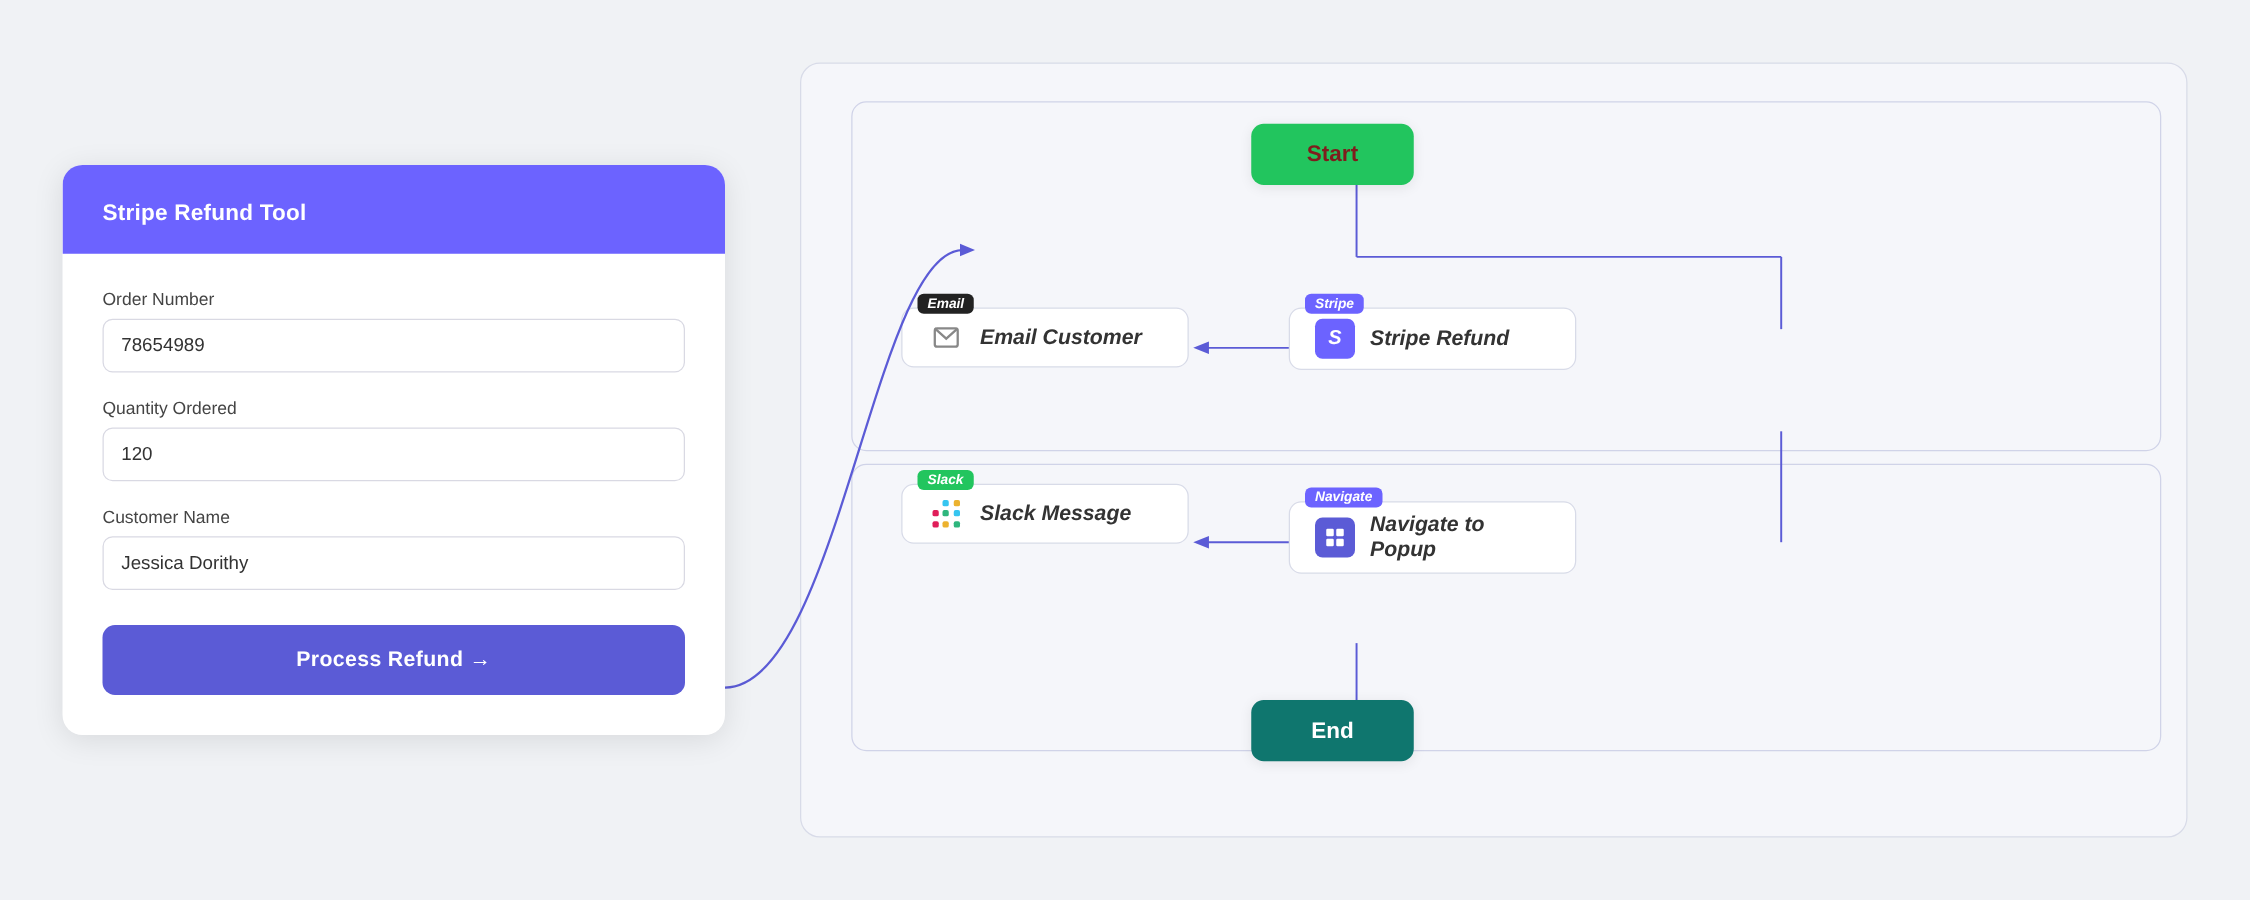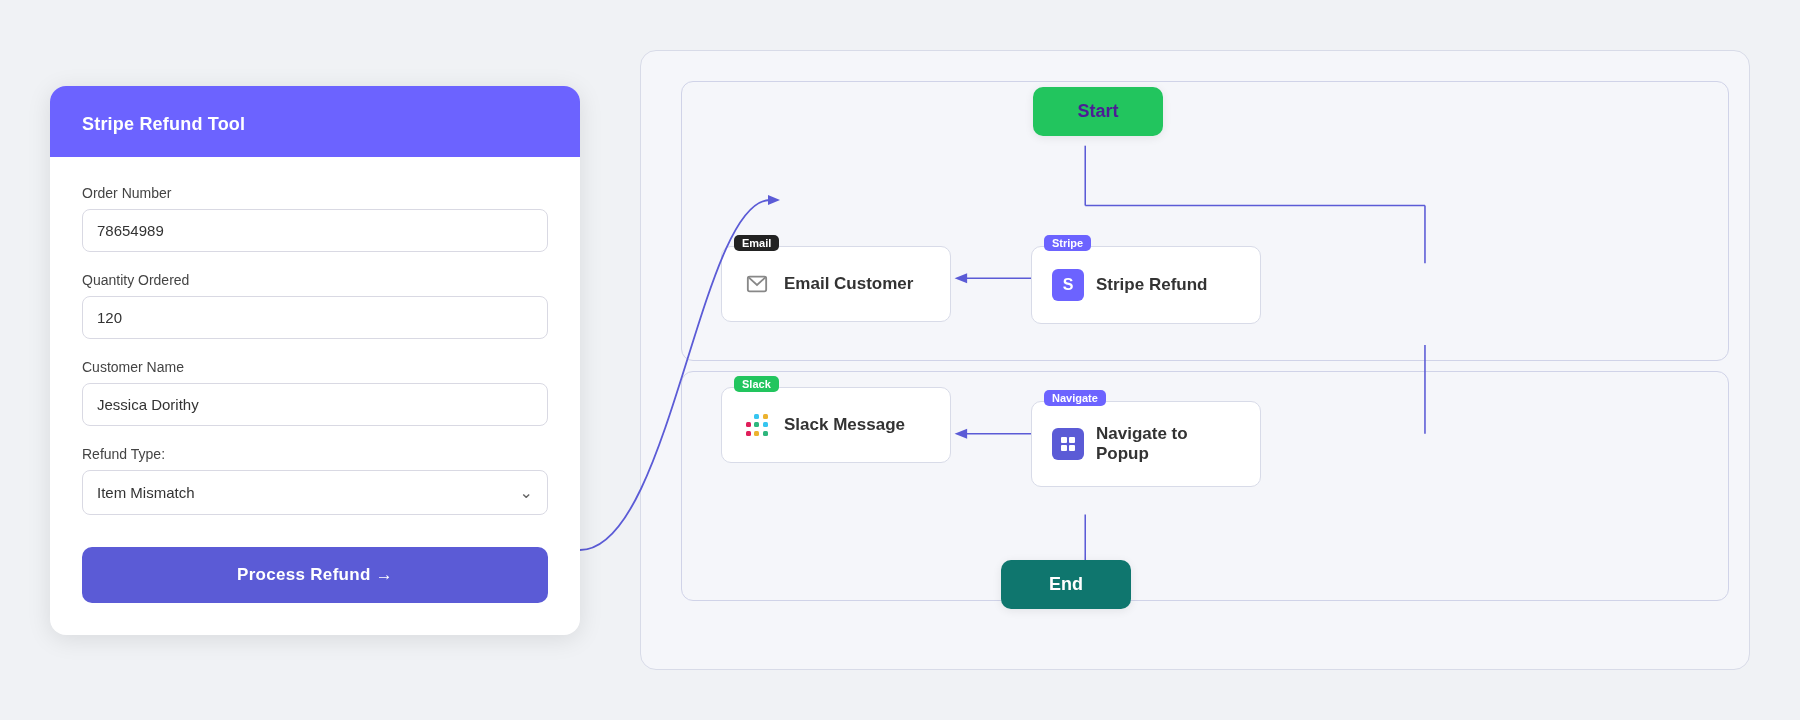--- a/index.html
+++ b/index.html
@@ -131,30 +131,29 @@
       border-radius: 10px;
       display: flex;
       align-items: center;
       font-weight: 600;
       font-size: 17px;
       box-shadow: 0 2px 10px rgba(0,0,0,0.08);
     }
 
     .node-start {
       background: #22C55E;
-      color: #4c1d95;
+      color: #7f1d1d;
       padding: 14px 38px;
       border-radius: 10px;
       font-size: 18px;
       font-weight: 700;
-      top: 36px;
+      top: 48px;
       left: 360px;
       width: 130px;
       justify-content: center;
-      margin-left: 32px;
     }
 
     .node-end {
       background: #0f766e;
       color: #fff;
       padding: 14px 38px;
       border-radius: 10px;
       font-size: 18px;
       font-weight: 700;
       bottom: 60px;
@@ -162,26 +161,27 @@
       width: 130px;
       justify-content: center;
     }
 
     .node-box {
       background: #fff;
       border: 1.5px solid #d8dbe8;
       border-radius: 10px;
       display: flex;
       align-items: center;
-      padding: 22px 20px;
+      padding: 8px 20px;
       gap: 12px;
       font-size: 17px;
       font-weight: 600;
       color: #333;
       position: absolute;
+      font-style: italic;
     }
 
     .node-email {
       top: 195px;
       left: 80px;
       width: 230px;
     }
 
     .node-stripe-refund {
       top: 195px;
@@ -309,27 +309,20 @@
           <label>Quantity Ordered</label>
           <input type="text" value="120" style="">
         </div>
       </div>
       
       <div class="form-group full-width" style="margin-bottom:20px">
         <label>Customer Name</label>
         <input type="text" value="Jessica Dorithy" style="">
       </div>
       
-      <div class="form-group full-width" style="margin-bottom:24px">
-        <label>Refund Type:</label>
-        <div class="select-box">
-          <span>Item Mismatch</span>
-          <span class="chevron">⌄</span>
-        </div>
-      </div>
       
       <button class="process-btn">Process Refund →</button>
     </div>
   </div>
 
   <div class="right-panel">
 
     <div class="outer-flow-box box-top-right"></div>
     <div class="outer-flow-box box-bottom-right"></div>
 

